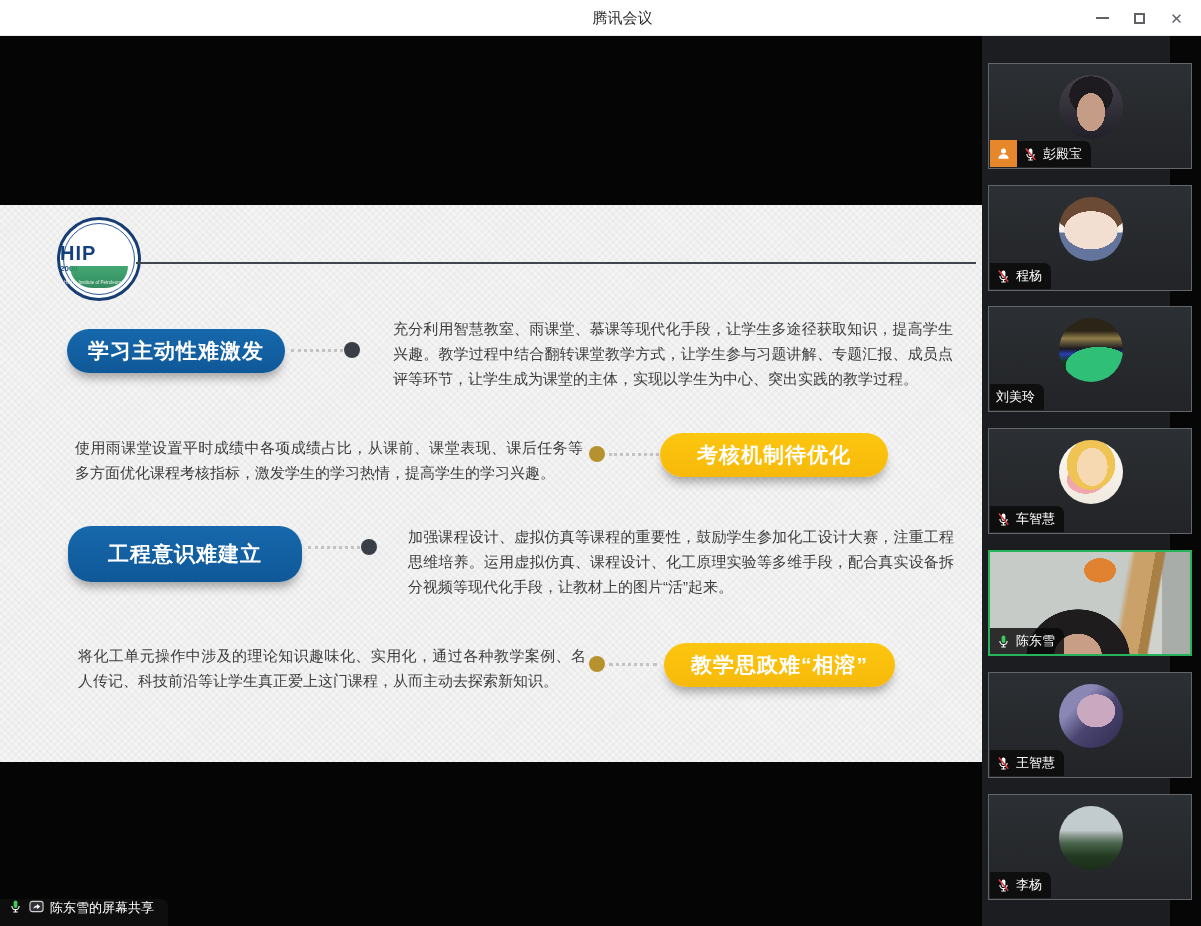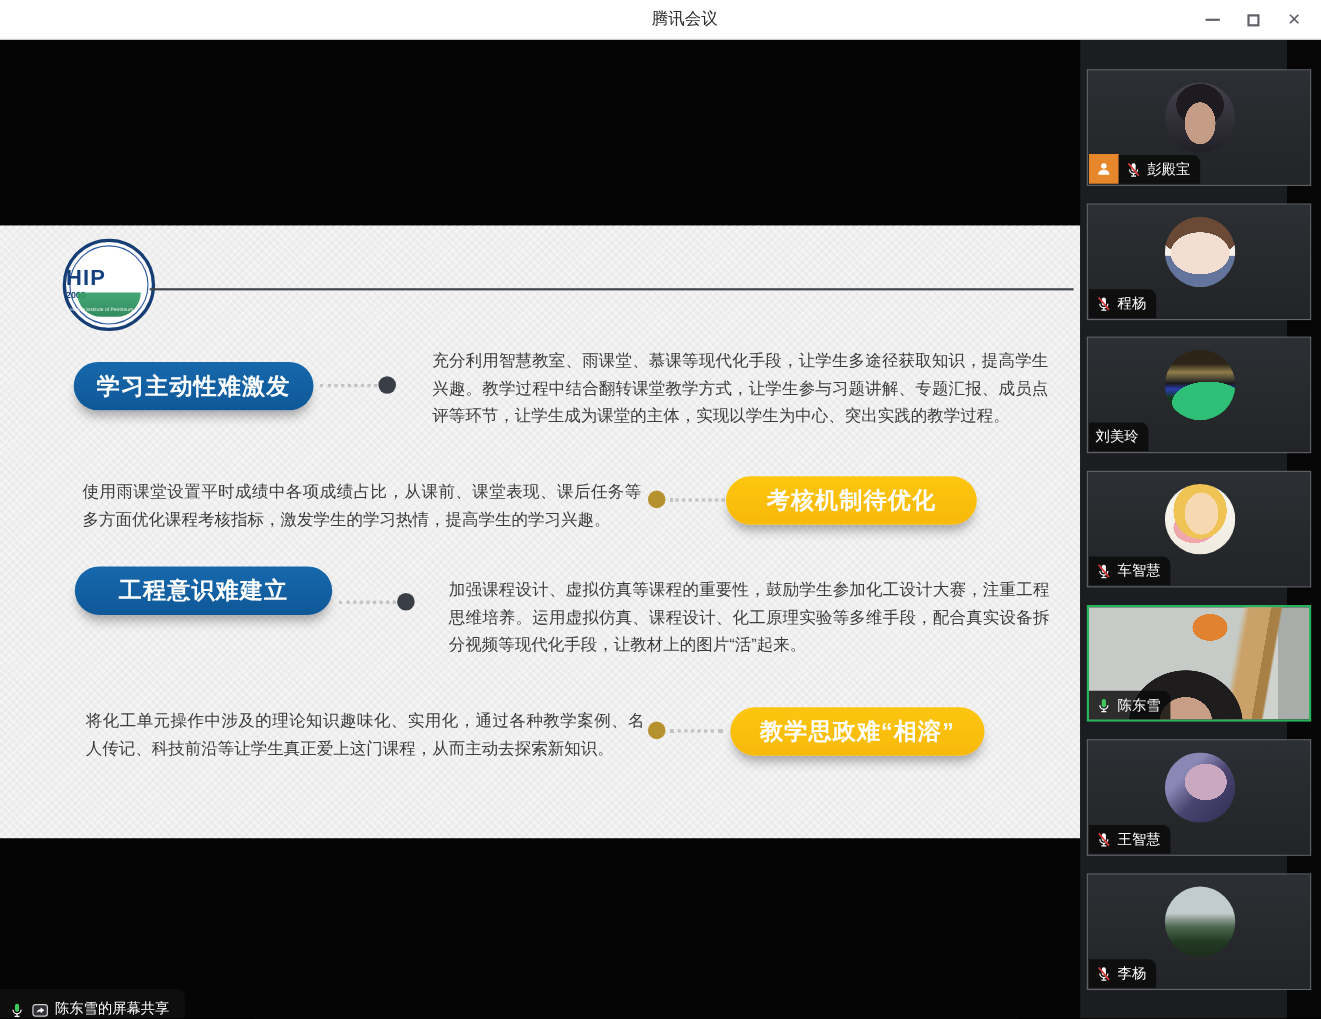--- a/index.html
+++ b/index.html
@@ -44,21 +44,21 @@
   .head-rule { position:absolute; left:136px; top:57px; width:840px; height:2px; background:#41464e; }
 
   
   .pill { position:absolute; display:flex; align-items:center; justify-content:center;
     color:#fff; font-weight:bold; font-size:21px; letter-spacing:1px; border-radius:23px;
     box-shadow:0 8px 10px -3px rgba(70,70,70,.45); }
   .pill.blue { background:linear-gradient(180deg,#1668ac 0%,#0f5898 100%); }
   .pill.yellow { background:linear-gradient(180deg,#fdc60f 0%,#f7b90a 100%); }
   .pill1 { left:67px; top:124px; width:218px; height:44px; }
   .pill2 { left:660px; top:228px; width:228px; height:44px; }
-  .pill3 { left:68px; top:310px; width:234px; height:44px; }
+  .pill3 { left:68px; top:321px; width:234px; height:56px; }
   .pill4 { left:664px; top:438px; width:231px; height:44px; }
 
   .dots { position:absolute; border-top:3px dotted #c3c3c3; }
   .dots1 { left:291px; top:144px; width:52px; }
   .dots2 { left:609px; top:248px; width:50px; }
   .dots3 { left:308px; top:341px; width:52px; }
   .dots4 { left:609px; top:458px; width:48px; }
 
   .node { position:absolute; width:16px; height:16px; border-radius:50%; }
   .node.dark { background:#3a3f47; }
@@ -112,21 +112,21 @@
   .namebar { position:absolute; left:1px; bottom:1px; display:flex; align-items:center; gap:5px;
     background:rgba(10,10,10,.82); color:#fff; font-size:13px; padding:4px 9px 4px 6px;
     border-radius:0 7px 0 0; }
   .tile.active .namebar { left:0; bottom:0; }
   .hostbadge { position:absolute; left:1px; bottom:1px; width:27px; height:27px;
     background:#e7872c; display:flex; align-items:center; justify-content:center; }
   .namebar.offset { left:28px; border-radius:0 7px 0 0; }
   .micicon { width:15px; height:15px; flex:0 0 auto; }
 
   
-  .sharebar { position:absolute; left:0; top:899px; height:27px; display:flex; align-items:flex-end;
+  .sharebar { position:absolute; left:0; top:899px; height:27px; display:flex; align-items:flex-start;
     gap:6px; padding:0 14px 0 8px; background:rgba(16,16,16,.9); border-radius:0 7px 0 0;
     color:#fff; font-size:13px; z-index:20; }
 </style>
 </head>
 <body>
 
 <div id="root">
 
   <div class="titlebar">
     <div class="title">腾讯会议</div>

